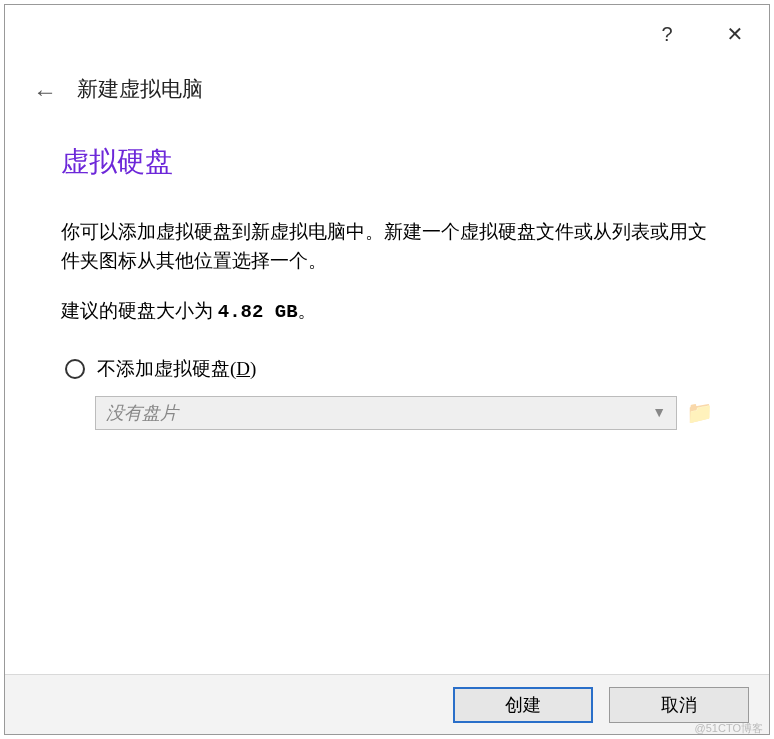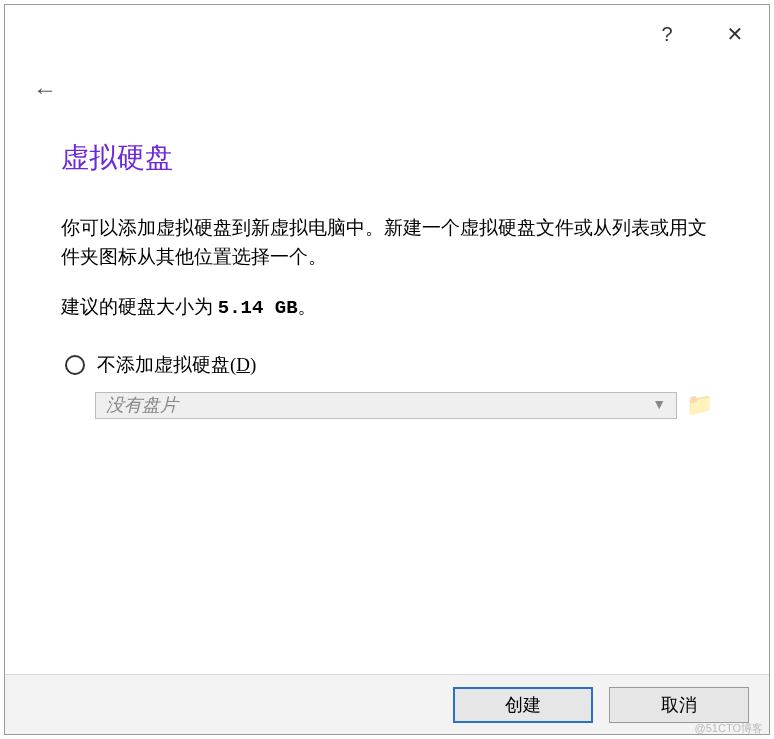--- a/index.html
+++ b/index.html
@@ -118,21 +118,21 @@
   }
   .accel { text-decoration: underline; }
   .file-row {
     display: flex;
     align-items: center;
     gap: 10px;
     margin: 8px 0 0 34px;
   }
   .combo {
     flex: 1;
-    height: 27px;
+    height: 34px;
     background: #efefef;
     border: 1px solid #bcbcbc;
     display: flex;
     align-items: center;
     justify-content: space-between;
     padding: 0 10px;
     font-family: "SimSun", serif;
     font-size: 18px;
     color: #888;
     font-style: italic;
@@ -187,29 +187,30 @@
 
 <div class="frame">
 
   <div class="titlebar">
     <div class="icon-btn">?</div>
     <div class="icon-btn">✕</div>
   </div>
 
   <div class="header">
     <div class="back-arrow">←</div>
+    <div class="header-title">新建虚拟电脑</div>
   </div>
 
   <div class="content">
     <div class="section-title">虚拟硬盘</div>
 
     <p class="desc">你可以添加虚拟硬盘到新虚拟电脑中。新建一个虚拟硬盘文件或从列表或用文件夹图标从其他位置选择一个。</p>
 
     <p class="size-line">
-      <span>建议的硬盘大小为 </span><span class="val">5.14 GB</span><span>。</span>
+      <span>建议的硬盘大小为 </span><span class="val">4.82 GB</span><span>。</span>
     </p>
 
     <div class="radio-group" id="radio-group">
         <div class="radio-row">
           <div class="radio"></div>
           <span><span>不添加虚拟硬盘(</span><span class="accel">D</span><span>)</span></span>
         </div>
       </div>
 
     <div class="file-row">

